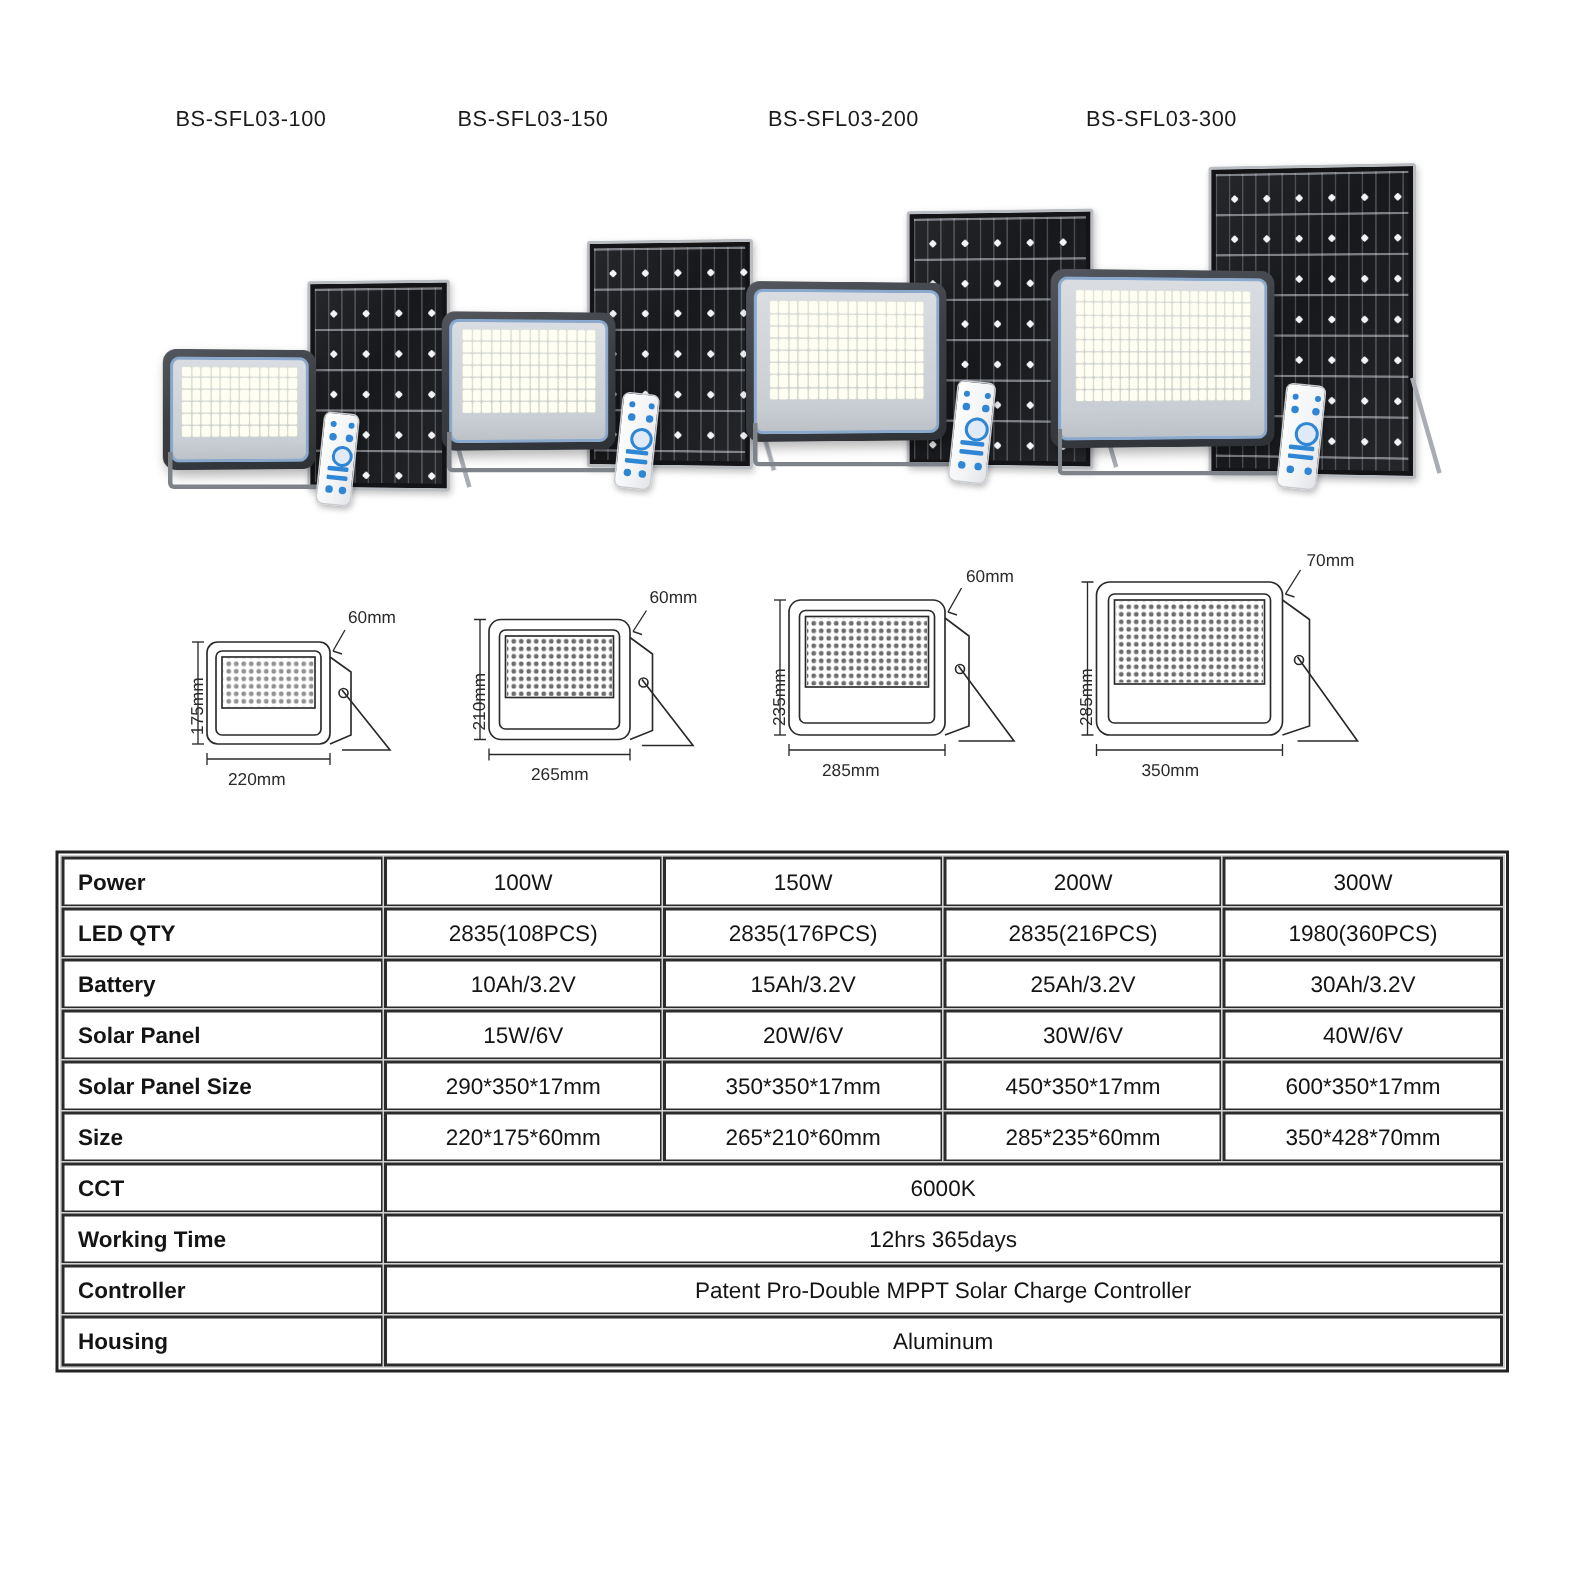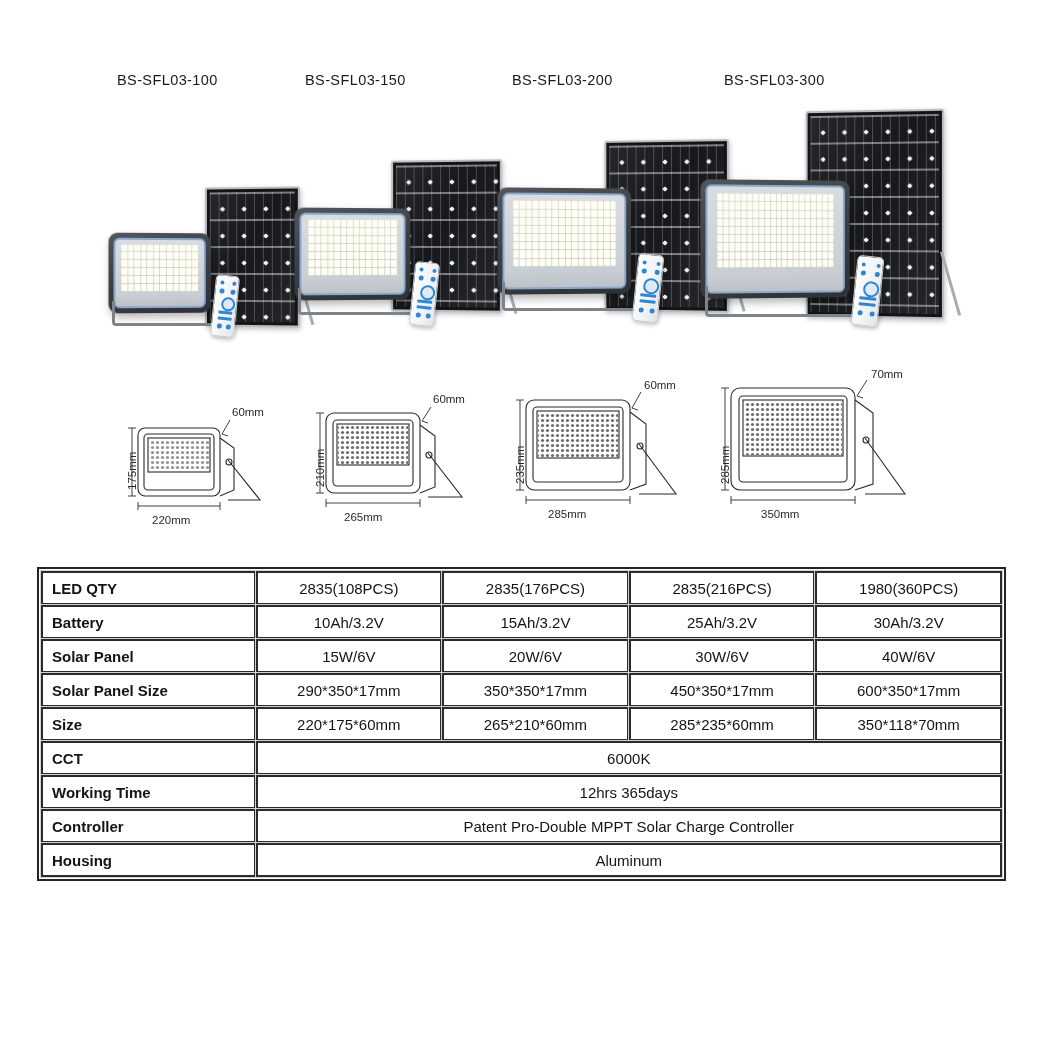--- a/index.html
+++ b/index.html
@@ -1005,21 +1005,21 @@
         <line x1="16" y1="28" x2="24" y2="28"></line>
         <line x1="16" y1="108" x2="24" y2="108"></line>
         <line x1="26" y1="118" x2="120" y2="118"></line>
         <line x1="26" y1="114" x2="26" y2="122"></line>
         <line x1="120" y1="114" x2="120" y2="122"></line>
         <path d="M122 36 L131 22"></path>
         <path d="M122 36 L128 38"></path>
       </g>
     </svg>
     <span class="dim-label vert" style="left:14px; top:102px;">210mm</span>
-    <span class="dim-label" style="left:44px; top:126px;text-align:center;">265mm</span>
+    <span class="dim-label" style="left:54px; top:126px;text-align:center;">265mm</span>
     <span class="dim-label" style="left:133px; top:8px;">60mm</span>
   </div>
 
   <div class="dim-drawing" style="left:500px; width:210px; height:172px;">
     <svg width="210" height="172" viewBox="0 0 210 172">
       <g fill="none" stroke="#2a2a2a" stroke-width="1.1">
         <rect x="26" y="22" width="104" height="90" rx="8"></rect>
         <rect x="33" y="29" width="90" height="75" rx="4"></rect>
         <rect x="37" y="33" width="82" height="47"></rect>
         <path d="M130 34 L146 46 L146 106 L130 112"></path>
@@ -1076,20 +1076,27 @@
       </g>
     </svg>
     <span class="dim-label vert" style="left:14px; top:112px;">285mm</span>
     <span class="dim-label" style="left:56px; top:136px;">350mm</span>
     <span class="dim-label" style="left:166px; top:-4px;">70mm</span>
   </div>
 </div>
 
 <table id="spec-table">
   <tbody>
+    <tr>
+      <td class="rowhead">Power</td>
+      <td class="val">100W</td>
+      <td class="val">150W</td>
+      <td class="val">200W</td>
+      <td class="val">300W</td>
+    </tr>
     <tr>
       <td class="rowhead">LED QTY</td>
       <td class="val">2835(108PCS)</td>
       <td class="val">2835(176PCS)</td>
       <td class="val">2835(216PCS)</td>
       <td class="val">1980(360PCS)</td>
     </tr>
     <tr>
       <td class="rowhead">Battery</td>
       <td class="val">10Ah/3.2V</td>
@@ -1109,21 +1116,21 @@
       <td class="val">290*350*17mm</td>
       <td class="val">350*350*17mm</td>
       <td class="val">450*350*17mm</td>
       <td class="val">600*350*17mm</td>
     </tr>
     <tr>
       <td class="rowhead">Size</td>
       <td class="val">220*175*60mm</td>
       <td class="val">265*210*60mm</td>
       <td class="val">285*235*60mm</td>
-      <td class="val">350*118*70mm</td>
+      <td class="val">350*428*70mm</td>
     </tr>
 
     <tr>
       <td class="rowhead">CCT</td>
       <td colspan="4">6000K</td>
     </tr>
     <tr>
       <td class="rowhead">Working Time</td>
       <td colspan="4">12hrs 365days</td>
     </tr>

